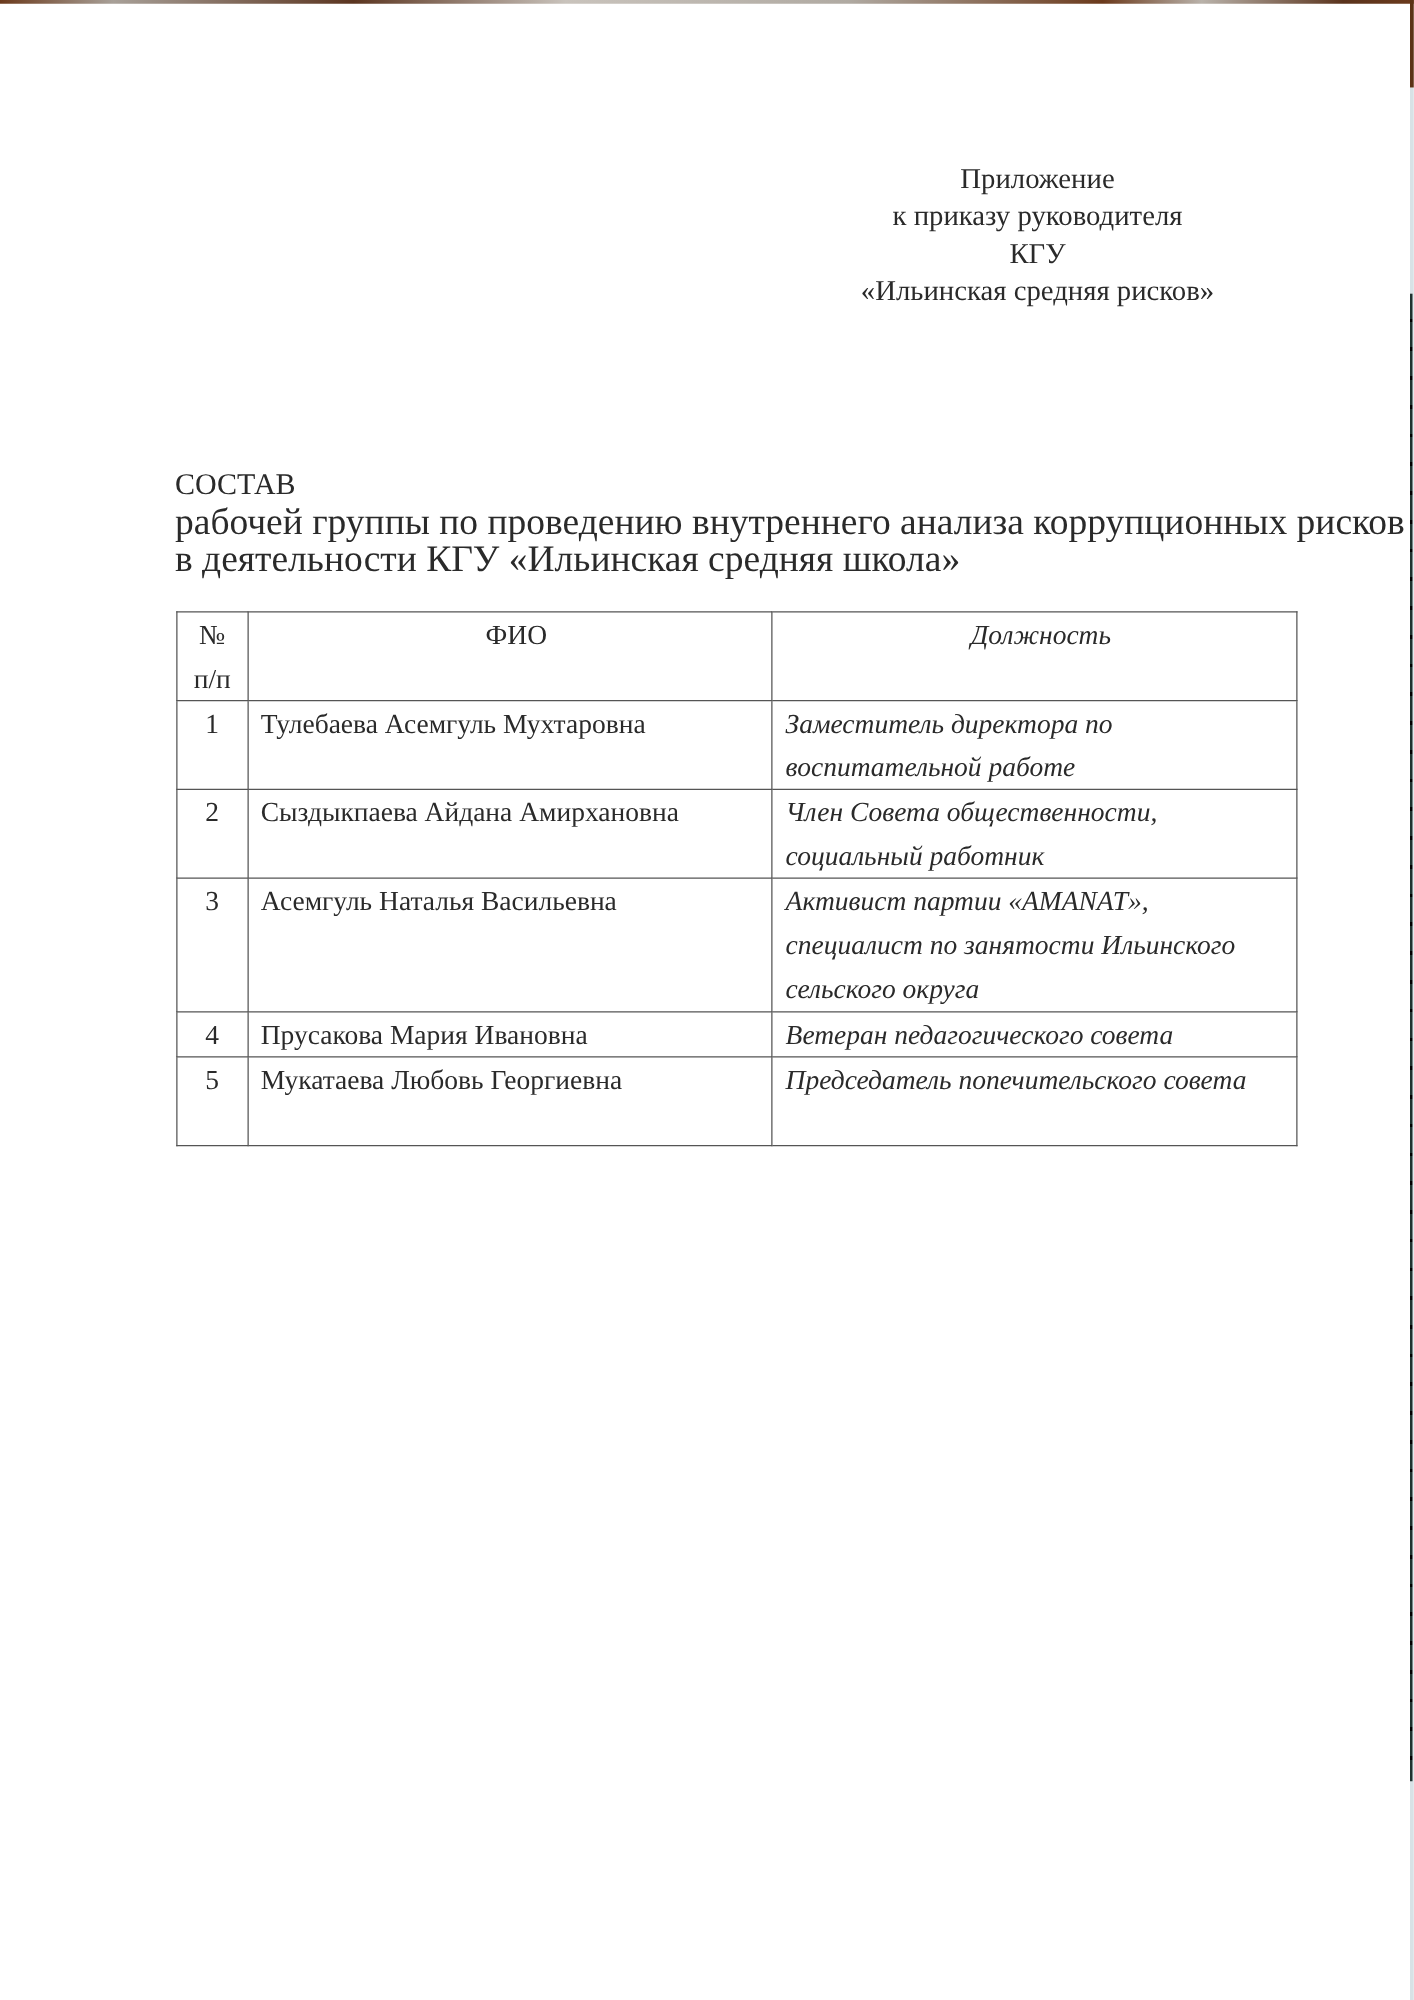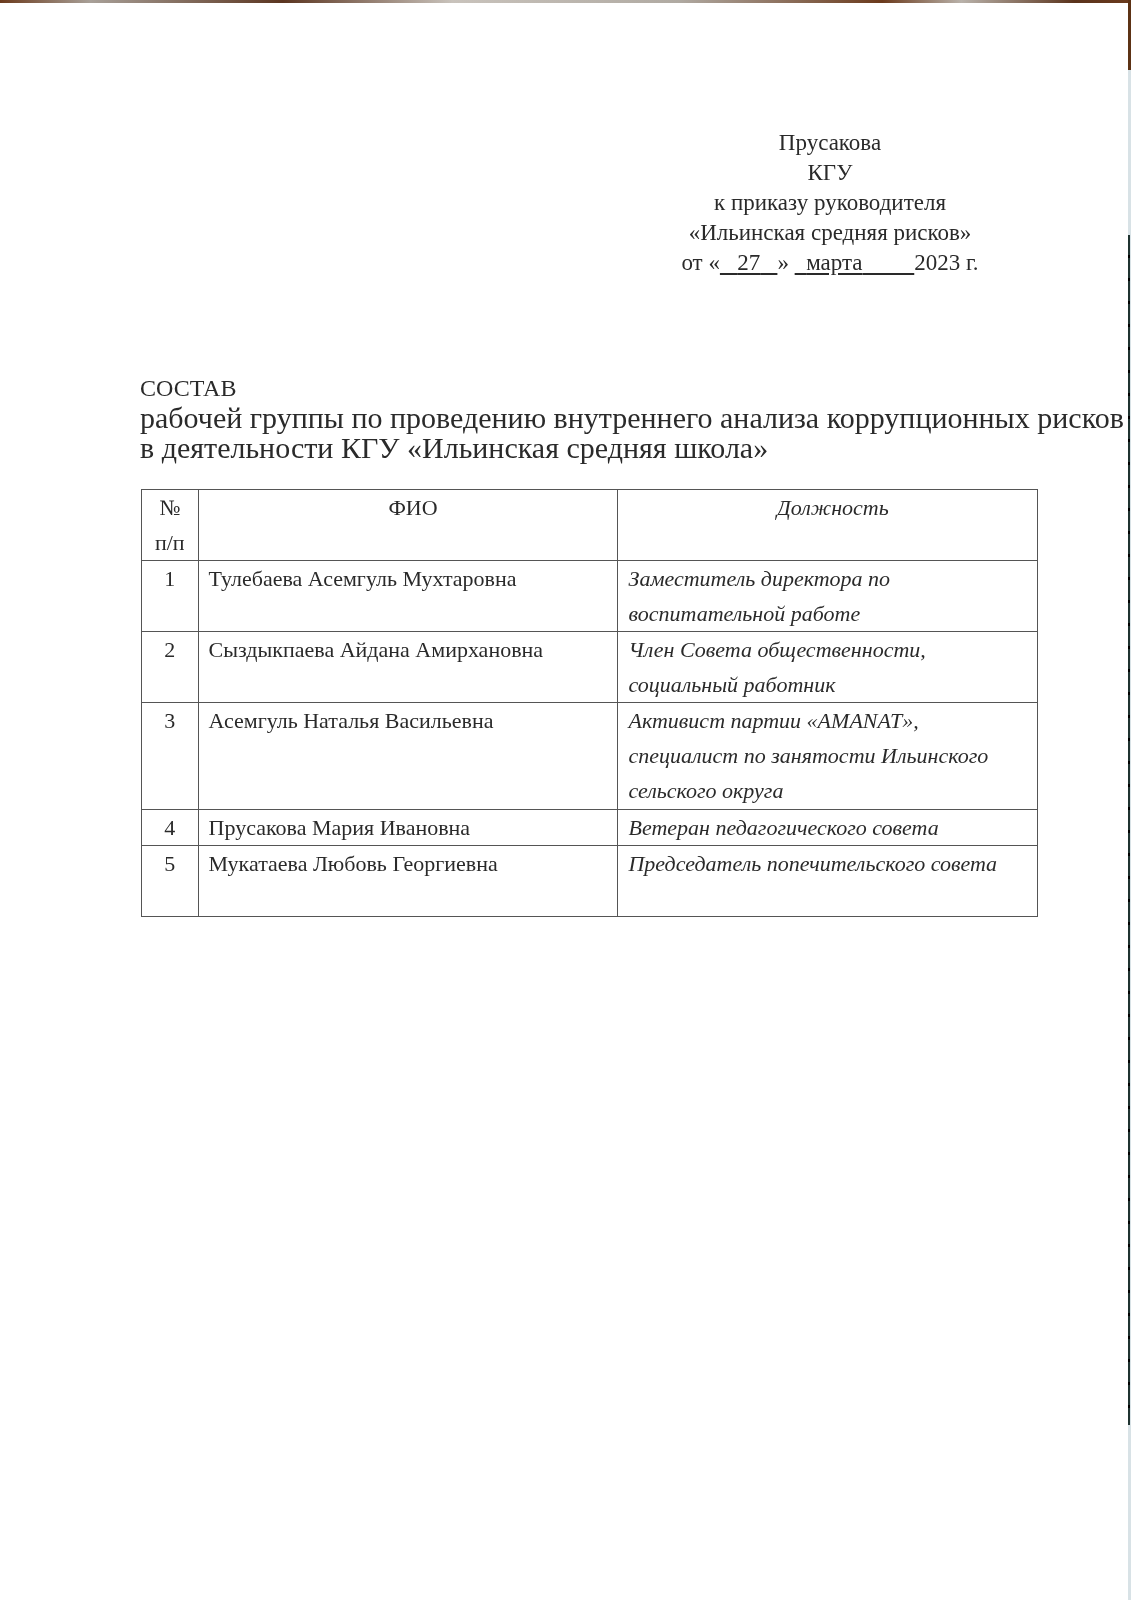--- a/index.html
+++ b/index.html
@@ -103,28 +103,24 @@
 </style>
 </head>
 <body>
 
 <div class="scan-top-edge"></div>
 <div class="scan-right-edge-pale"></div>
 <div class="scan-right-edge-brown"></div>
 <div class="scan-right-edge-line"></div>
 
 <div class="appendix">
-  <span class="line">Прусакова</span>
+  <span class="line">Приложение</span>
+  <span class="line">к приказу руководителя</span>
   <span class="line">КГУ</span>
-  <span class="line">к приказу руководителя</span>
   <span class="line">«Ильинская средняя рисков»</span>
-  <span class="line">
-    <span>от «</span><span class="u">&nbsp;&nbsp;&nbsp;<span>27</span>&nbsp;&nbsp;&nbsp;</span><span>»</span>
-    <span class="u">&nbsp;&nbsp;<span>марта</span>&nbsp;&nbsp;&nbsp;&nbsp;&nbsp;&nbsp;&nbsp;&nbsp;&nbsp;</span><span>2023 г.</span>
-  </span>
 </div>
 
 <div class="title-block">
   <div class="title-main">СОСТАВ</div>
   <div class="title-sub">рабочей группы по проведению внутреннего анализа коррупционных рисков</div>
   <div class="title-sub">в деятельности КГУ «Ильинская средняя школа»</div>
 </div>
 
 <table class="members-table">
   <thead>

